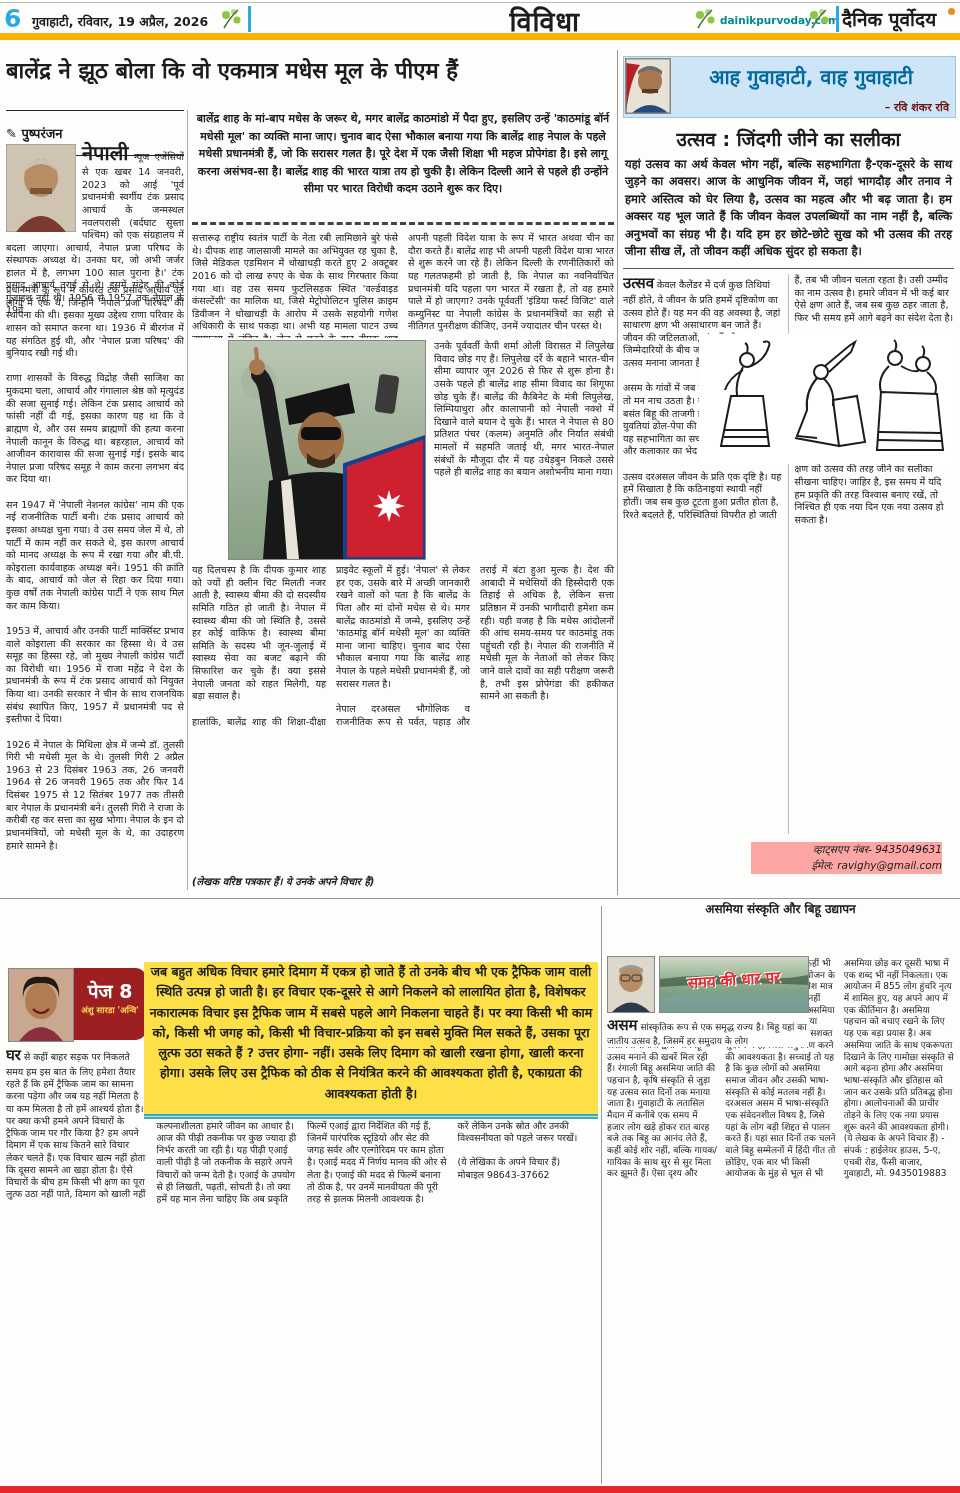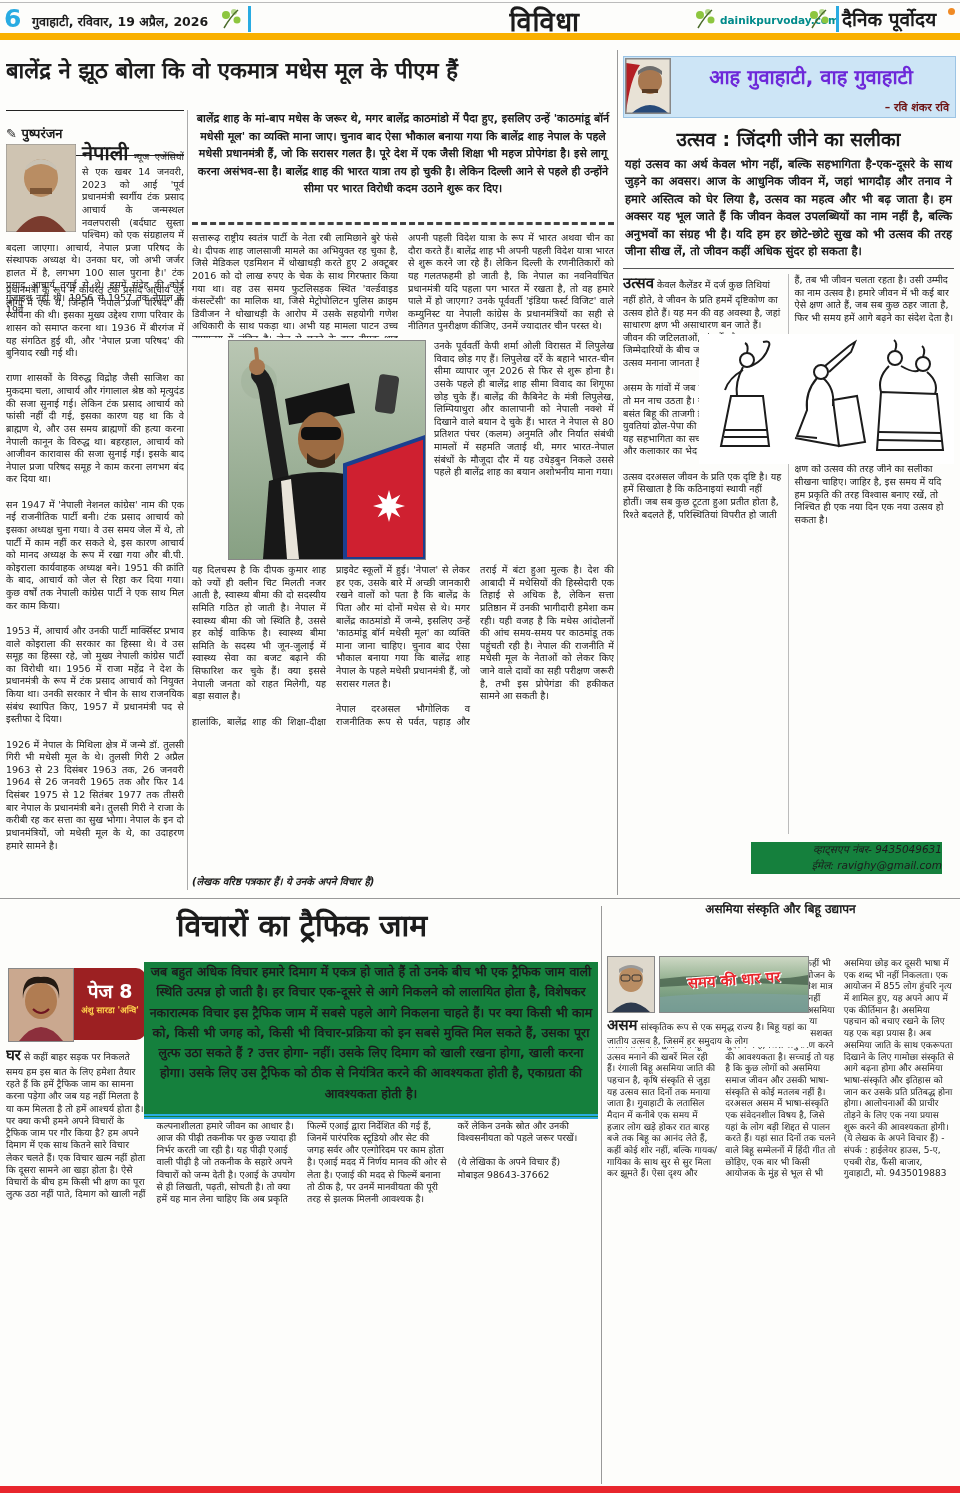--- a/index.html
+++ b/index.html
@@ -44,40 +44,40 @@
   #rowA{left:186px;top:186px;width:422px;height:106px;display:flex;gap:10px;font-size:9.5px;line-height:1.33;}
   #rowA > div{width:206px;}
   #rowB{left:186px;top:294px;width:422px;height:220px;}
   #main-photo{position:absolute;left:36px;top:0;width:196px;height:218px;border:1px solid #888;}
   #rowB-text{position:absolute;left:242px;top:0;width:180px;height:218px;font-size:9.5px;line-height:1.33;}
   #rowC{left:186px;top:518px;width:422px;height:306px;column-count:3;column-gap:10px;font-size:9.5px;line-height:1.33;}
   #main-footnote{left:186px;top:828px;width:422px;font-size:10px;font-weight:bold;font-style:italic;}
   
   #utsav{left:623px;top:46px;width:331px;height:850px;}
   #utsav-banner{left:0;top:10px;width:331px;height:60px;background:#CDE5F6;border:1px solid #9cc4e4;}
-  #utsav-banner-title{position:absolute;left:46px;top:6px;width:282px;font-size:20px;font-weight:bold;color:#6d28d9;text-align:center;}
+  #utsav-banner-title{position:absolute;left:46px;top:6px;width:282px;font-size:20px;font-weight:bold;color:#0369a1;text-align:center;}
   #utsav-banner-byline{position:absolute;right:6px;bottom:3px;font-size:11px;font-weight:bold;color:#6e1414;}
   #utsav-photo{left:2px;top:12px;width:44px;height:54px;border:1px solid #888;}
   #utsav-headline{left:0;top:80px;width:331px;text-align:center;font-size:19px;font-weight:bold;}
   #utsav-lead{left:2px;top:110px;width:327px;font-size:11.5px;font-weight:bold;line-height:1.52;}
   #utsav-rule{left:0;top:222px;width:331px;border-top:1px solid #555;}
   #utsav-body{left:0;top:228px;width:331px;height:560px;column-count:2;column-gap:12px;column-rule:1px solid #bbb;font-size:9.5px;line-height:1.33;}
   #dancers{left:76px;top:288px;width:255px;height:130px;background:#fff;}
-  #utsav-contact{left:128px;top:796px;width:191px;text-align:right;font-style:italic;font-size:10.5px;line-height:1.5;background:#15803d;}
+  #utsav-contact{left:128px;top:796px;width:191px;text-align:right;font-style:italic;font-size:10.5px;line-height:1.5;background:#fca5a5;}
   .dropword{font-weight:bold;font-size:15px;}
   
   #traffic{left:6px;top:904px;width:592px;height:580px;}
   #traffic-headline{left:0;top:0;width:592px;text-align:center;font-size:30px;font-weight:bold;}
   #traffic-author{left:2px;top:64px;width:138px;height:72px;display:flex;}
   #traffic-photo{width:64px;height:72px;border:1px solid #888;}
   #pagetag{width:72px;height:72px;background:#9C2022;border-radius:0 10px 10px 0;color:#fff;text-align:center;}
   #pagetag .big{font-size:19px;font-weight:bold;display:block;margin-top:10px;}
   #pagetag .small{font-size:8.5px;color:#FFD34D;display:block;font-weight:bold;}
   #traffic-body{left:0;top:142px;width:592px;height:438px;column-count:4;column-gap:10px;font-size:9.3px;line-height:1.32;}
-  #traffic-lead{left:138px;top:58px;width:454px;height:152px;background:#15803d;font-size:12.5px;font-weight:bold;line-height:1.62;text-align:center;border-bottom:5px double #29ABE2;z-index:3;}
+  #traffic-lead{left:138px;top:58px;width:454px;height:152px;background:#fde047;font-size:12.5px;font-weight:bold;line-height:1.62;text-align:center;border-bottom:5px double #29ABE2;z-index:3;}
   
   #bihu{left:607px;top:898px;width:347px;height:588px;}
   #bihu-headline{left:0;top:2px;width:347px;text-align:center;font-size:12px;font-weight:bold;}
   #bihu-body{left:0;top:60px;width:347px;height:524px;column-count:3;column-gap:8px;font-size:9px;line-height:1.3;}
   #bihu-media{left:0;top:58px;width:202px;background:#fdfdfb;z-index:3;}
   #bihu-media .row{display:flex;gap:4px;}
   #bihu-photo{width:46px;height:55px;border:1px solid #888;}
   #bihu-banner{position:relative;width:148px;height:55px;border:1px solid #888;}
   #bihu-banner-text{position:absolute;left:4px;top:12px;width:140px;text-align:center;font-size:15px;font-weight:bold;color:#E8262D;text-shadow:1px 1px 0 #fff,-1px -1px 0 #fff;transform:rotate(-4deg);}
   #bihu-intro{margin-top:3px;font-size:9px;line-height:1.3;}
@@ -263,21 +263,20 @@
   </div>
   <div id="utsav-contact" class="abs">
     <div>व्हाट्सएप नंबर- 9435049631</div>
     <div>ईमेल: ravighy@gmail.com</div>
   </div>
 </div>
 
 <div id="hdiv-mid" class="abs"></div>
 
 <div id="traffic" class="abs">
-  <div id="traffic-headline" class="abs">विचारों का ट्रैफिक जाम</div>
   <div id="traffic-author" class="abs">
     <div id="traffic-photo">
       <svg width="64" height="72" viewBox="0 0 64 72">
           <rect width="64" height="72" fill="#caa88f"></rect>
           <ellipse cx="32" cy="32" rx="16" ry="18" fill="#b07c52"></ellipse>
           <path d="M14 30 Q12 6 32 8 Q52 6 50 30 Q50 14 32 14 Q14 14 14 30 Z" fill="#241a12"></path>
           <path d="M10 72 Q32 44 54 72 Z" fill="#8c2f3c"></path>
           <path d="M24 40 q8 8 16 0" stroke="#6e1420" stroke-width="2" fill="none"></path>
         </svg>
     </div>

